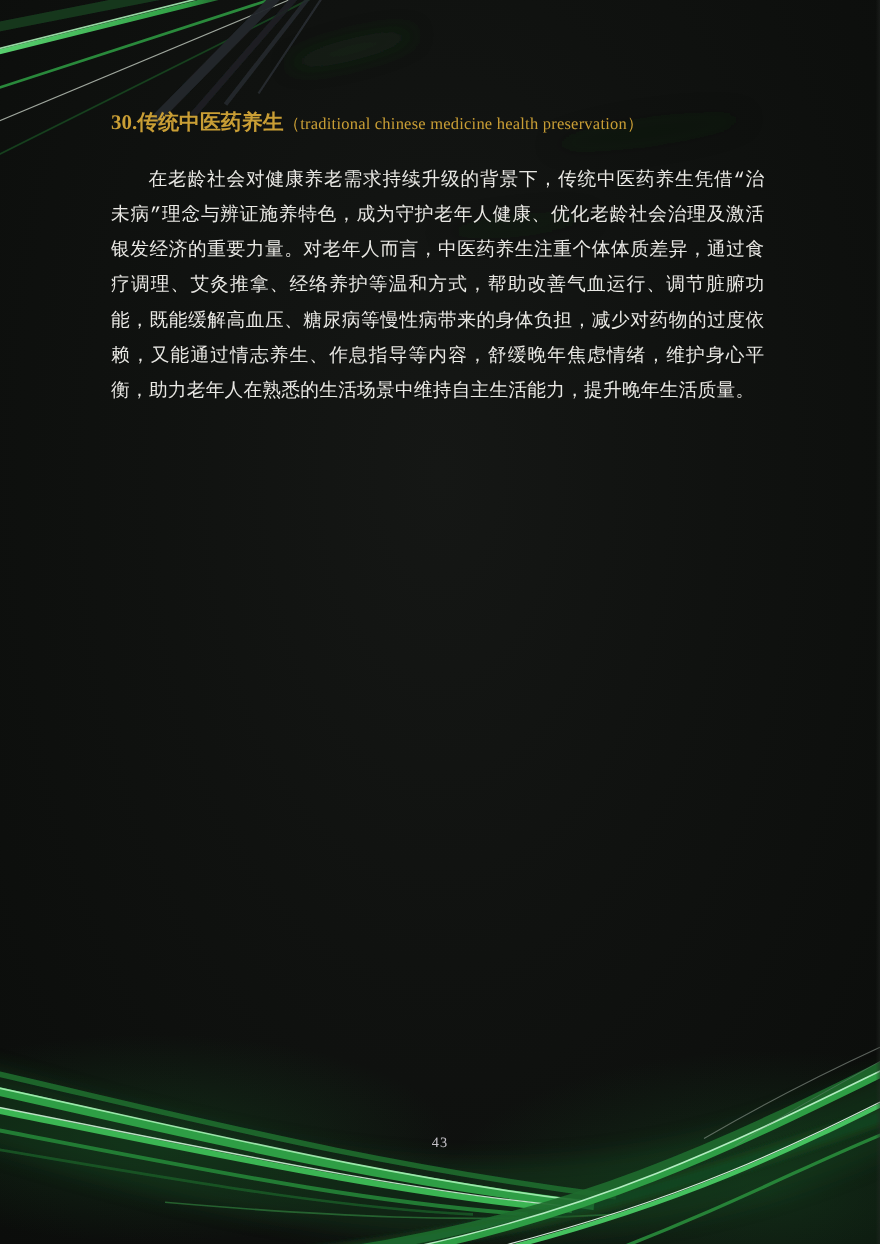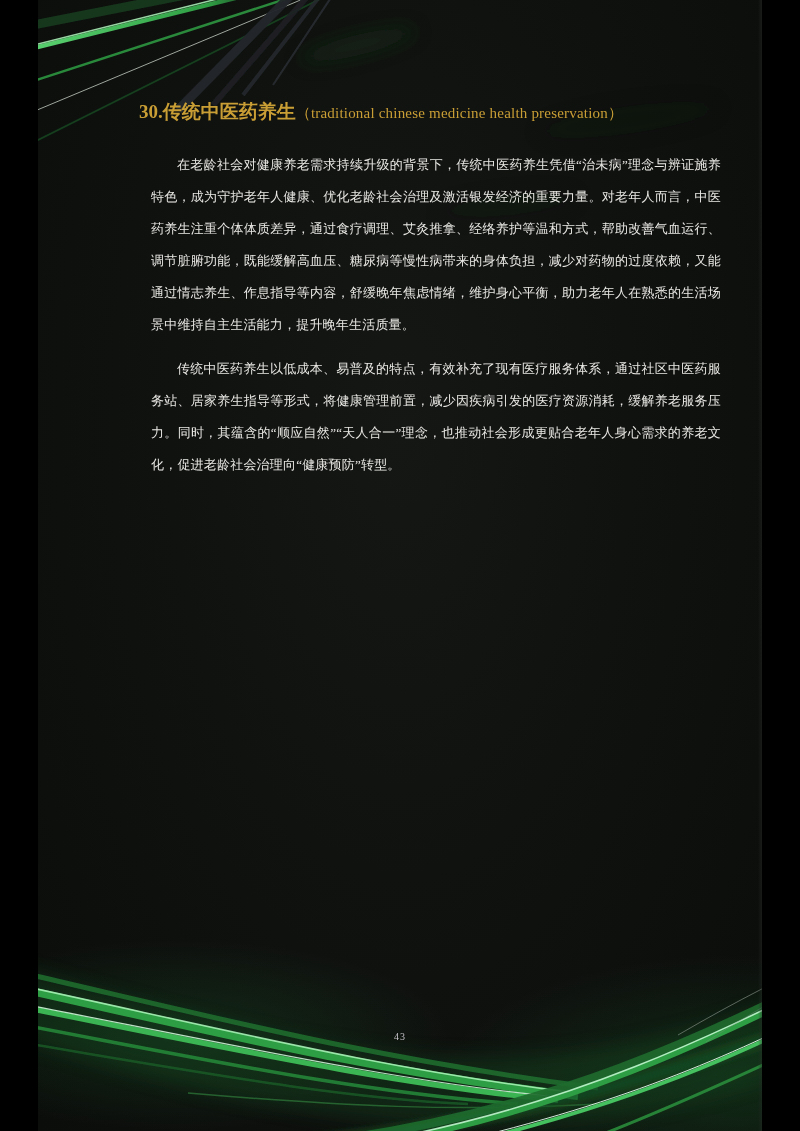--- a/index.html
+++ b/index.html
@@ -1,18 +1,18 @@
 <!DOCTYPE html>
 <html><head>
 <meta charset="utf-8">
 <style>
   html,body{margin:0;padding:0;background:#000;}
   .page{
     position:relative;
-    width:724px;height:1131px;
+    width:800px;height:1131px;
     margin:0 auto;
     overflow:hidden;
     background:radial-gradient(ellipse at 50% 38%, #151715 0%, #101210 45%, #0b0d0b 100%);
     font-family:"Liberation Serif","DejaVu Serif",serif;
   }
   .deco{position:absolute;left:0;top:0;width:800px;height:1131px;display:block;pointer-events:none;}
   .right-edge{
     position:absolute;right:0;top:0;width:4px;height:100%;
     background:linear-gradient(to left,#272b27,transparent);
     opacity:.45;
@@ -26,33 +26,34 @@
     font-weight:700;
     color:#c99e35;
     white-space:nowrap;
   }
   h1.heading .en{
     font-size:15px;
     font-weight:400;
     letter-spacing:.2px;
   }
   .body-text p{
-    margin:12px;
+    margin:0;
     color:#e9e8e4;
-    font-size:13px;
+    font-size:17px;
     line-height:32px;
     letter-spacing:.2px;
     text-align:justify;
     text-justify:inter-ideograph;
     text-indent:2em;
+    font-family:Liberation Mono, monospace;
   }
   .page-number{
     position:absolute;left:0;right:0;top:1031px;
     text-align:center;
-    font-size:10px;
+    font-size:13px;
     color:#c4c1c7;
     letter-spacing:1px;
   }
 </style>
 </head>
 <body>
 
 <div class="page">
 
   <svg class="deco" viewBox="0 0 800 1131" aria-hidden="true">
@@ -126,18 +127,17 @@
     </g>
   </svg>
 
   <div class="right-edge"></div>
 
   <div class="content">
     <h1 class="heading"><span class="zh">30.传统中医药养生</span><span class="en">（traditional chinese medicine health preservation）</span></h1>
 
     <div class="body-text">
       <p>在老龄社会对健康养老需求持续升级的背景下，传统中医药养生凭借“治未病”理念与辨证施养特色，成为守护老年人健康、优化老龄社会治理及激活银发经济的重要力量。对老年人而言，中医药养生注重个体体质差异，通过食疗调理、艾灸推拿、经络养护等温和方式，帮助改善气血运行、调节脏腑功能，既能缓解高血压、糖尿病等慢性病带来的身体负担，减少对药物的过度依赖，又能通过情志养生、作息指导等内容，舒缓晚年焦虑情绪，维护身心平衡，助力老年人在熟悉的生活场景中维持自主生活能力，提升晚年生活质量。</p>
-      <p>传统中医药养生以低成本、易普及的特点，有效补充了现有医疗服务体系，通过社区中医药服务站、居家养生指导等形式，将健康管理前置，减少因疾病引发的医疗资源消耗，缓解养老服务压力。同时，其蕴含的“顺应自然”“天人合一”理念，也推动社会形成更贴合老年人身心需求的养老文化，促进老龄社会治理向“健康预防”转型。</p>
     </div>
   </div>
 
   <div class="page-number">43</div>
 </div>
 
 </body></html>

